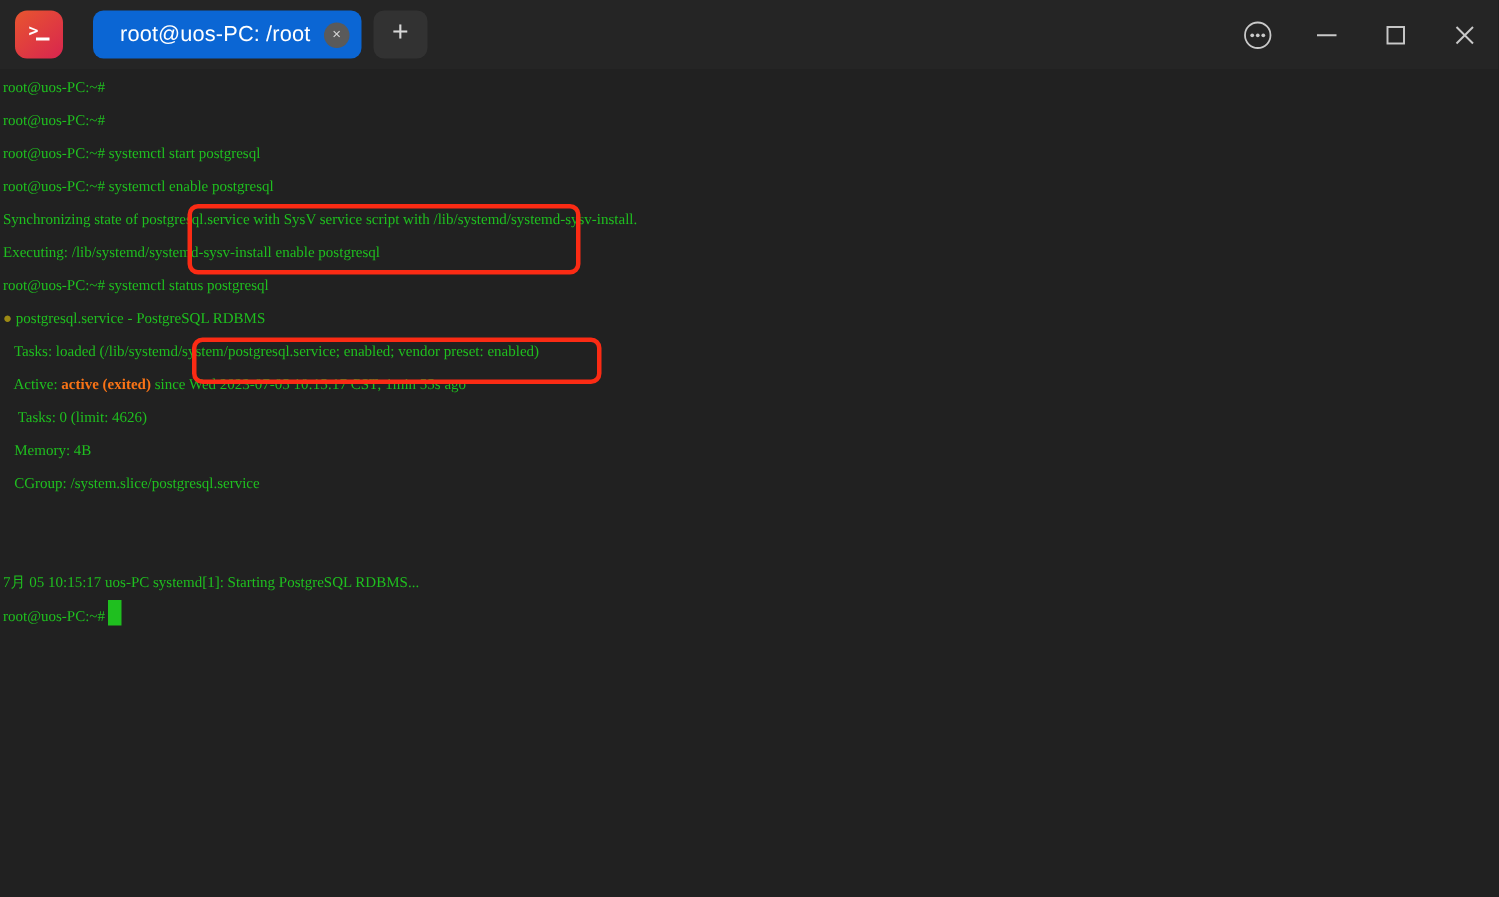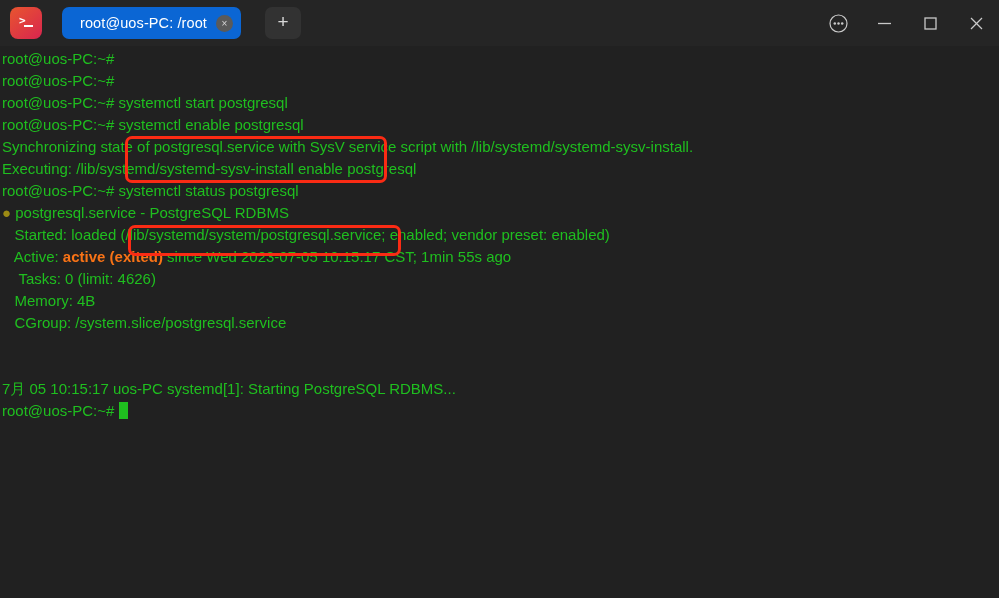--- a/index.html
+++ b/index.html
@@ -55,21 +55,21 @@
     top: 18px;
     width: 9px;
     height: 2px;
     background: #ffffff;
   }
 
   .tabstrip {
     display: flex;
     align-items: center;
     margin-left: 20px;
-    gap: 24px;
+    gap: 8px;
   }
 
   .tab {
     height: 32px;
     background: #0b66d4;
     border-radius: 7px;
     display: flex;
     align-items: center;
     padding: 0 8px 0 18px;
     color: #ffffff;
@@ -128,22 +128,22 @@
     width: 999px;
     height: 552px;
     background: #212121;
     padding: 2px 0 0 2px;
     overflow: hidden;
   }
 
   .line {
     height: 22px;
     line-height: 22px;
-    font-family: Liberation Sans, sans-serif;
-    font-size: 15px;
+    font-family: Liberation Serif, serif;
+    font-size: 10px;
     color: #1fbf1f;
     white-space: pre;
     letter-spacing: 0px;
   }
 
   .grn { color: #1fbf1f; }
   .olive { color: #9c8a14; }
   .bold-olive { color: #f97316; font-weight: bold; }
 
   .cursor {
@@ -223,21 +223,21 @@
     <div class="line"><span class="grn">root@uos-PC:~#</span><span class="grn"> systemctl enable postgresql</span></div>
 
     <div class="line">Synchronizing state of postgresql.service with SysV service script with /lib/systemd/systemd-sysv-install.</div>
 
     <div class="line">Executing: /lib/systemd/systemd-sysv-install enable postgresql</div>
 
     <div class="line"><span class="grn">root@uos-PC:~#</span><span class="grn"> systemctl status postgresql</span></div>
 
     <div class="line"><span class="olive">●</span><span class="grn"> postgresql.service - PostgreSQL RDBMS</span></div>
 
-    <div class="line"><span class="grn">   Started: </span><span class="grn">loaded (/lib/systemd/system/postgresql.service; enabled; vendor preset: enabled)</span></div>
+    <div class="line"><span class="grn">   Tasks: </span><span class="grn">loaded (/lib/systemd/system/postgresql.service; enabled; vendor preset: enabled)</span></div>
 
     <div class="line"><span class="grn">   Active: </span><span class="bold-olive">active (exited)</span><span class="grn"> since Wed 2023-07-05 10:15:17 CST; 1min 55s ago</span></div>
 
     <div class="line">    Tasks: 0 (limit: 4626)</div>
     <div class="line">   Memory: 4B</div>
     <div class="line">   CGroup: /system.slice/postgresql.service</div>
 
     <div class="line">&nbsp;</div>
     <div class="line">&nbsp;</div>
 

